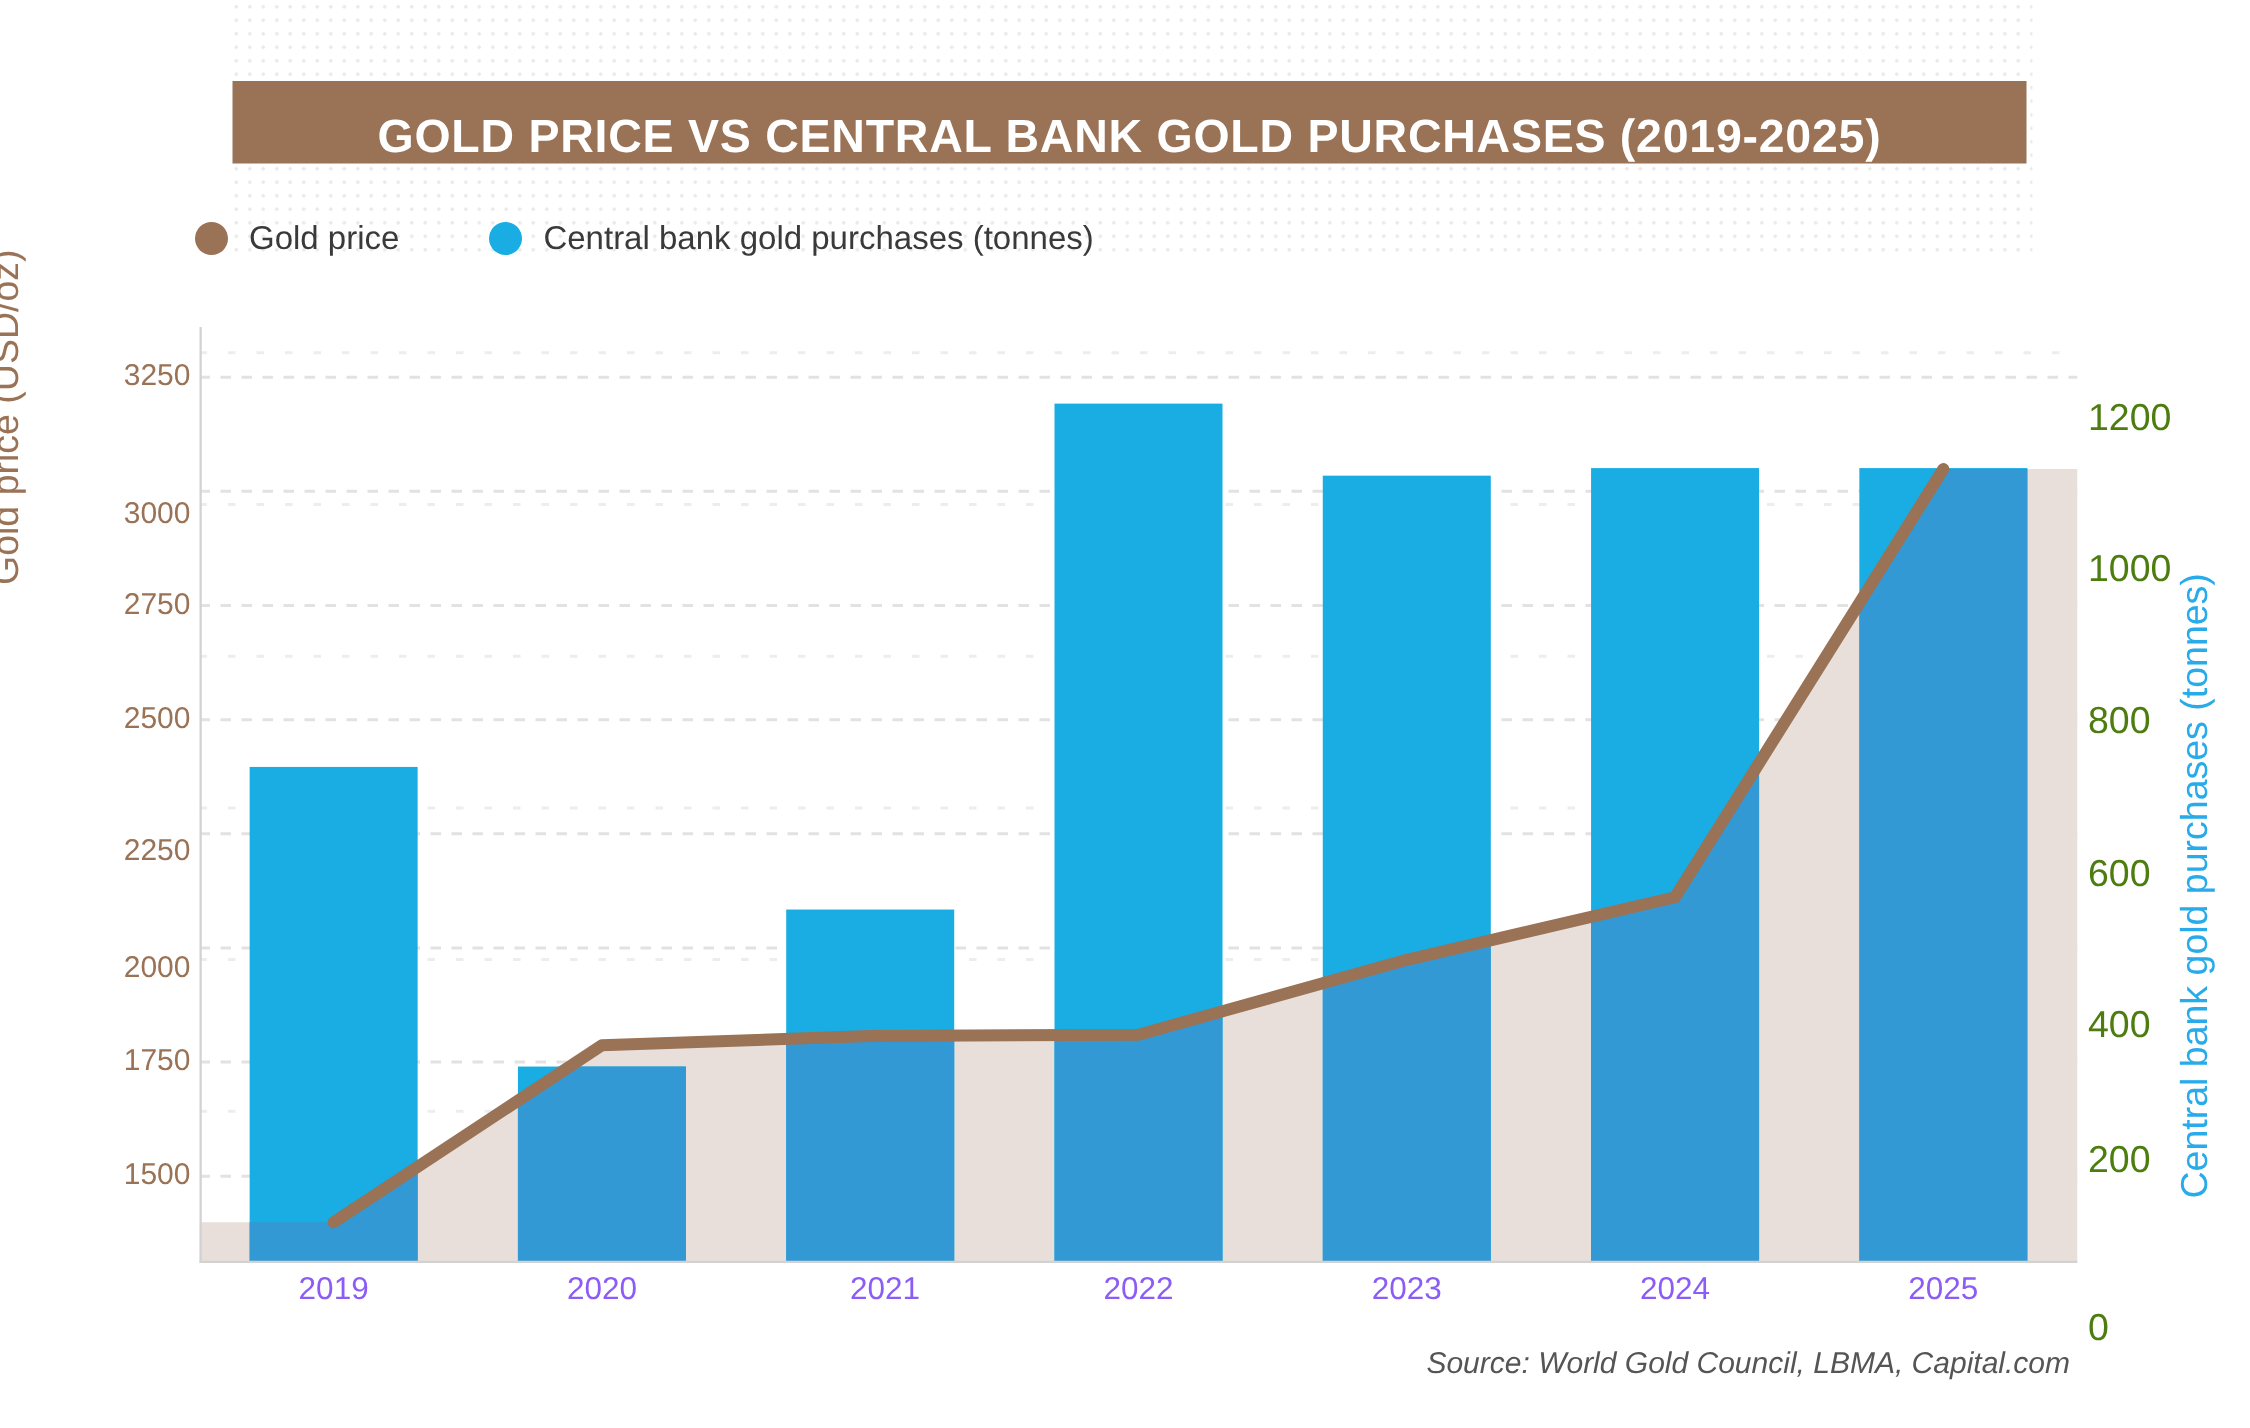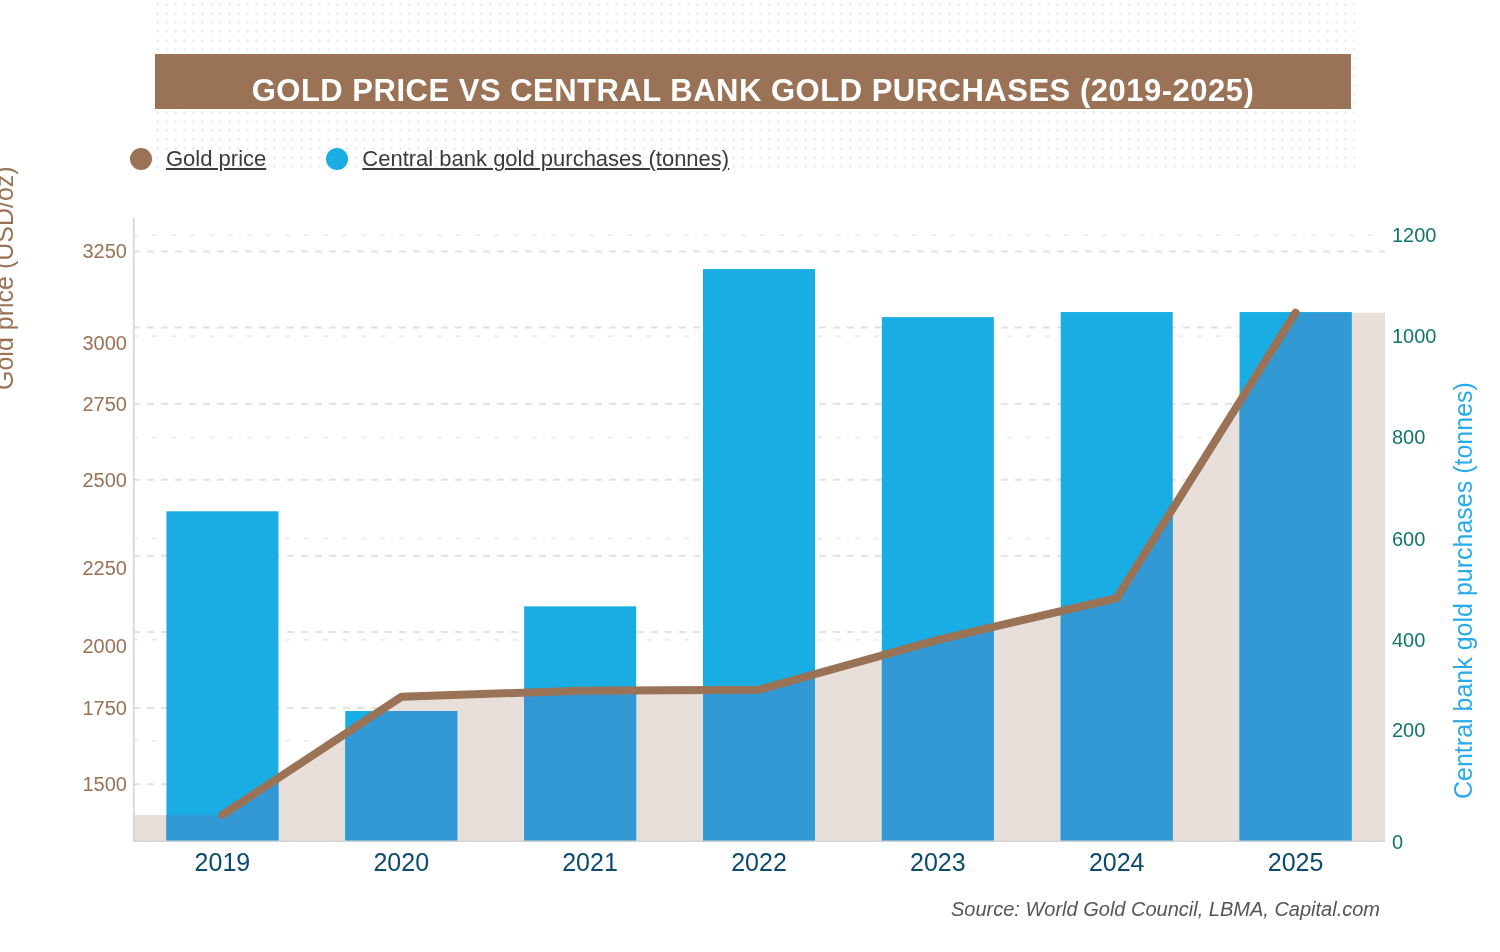--- a/index.html
+++ b/index.html
@@ -40,50 +40,51 @@
     white-space:nowrap;
   }
 
   
   #legend{
     position:absolute;left:130px;top:142px;height:34px;
     display:flex;align-items:center;gap:0px;
   }
   .legend-item{display:flex;align-items:center;margin-right:60px;}
   .legend-dot{width:22px;height:22px;border-radius:50%;margin-right:14px;flex:0 0 auto;}
-  .legend-label{font-size:22px;color:#3a3a3a;white-space:nowrap;text-decoration:underline;}
+  .legend-label{font-size:22px;color:#3a3a3a;white-space:nowrap;}
 
   
   #plot{
     position:absolute;left:133px;top:218px;width:1252px;height:624px;
   }
   #plot-svg{position:absolute;left:0;top:0;}
 
   
   .ytick-left{
     position:absolute;right:0;text-align:right;
     color:#9a7256;font-size:20px;white-space:nowrap;
     transform:translateY(-50%);
   }
   #left-ticks{position:absolute;left:-18px;top:218px;width:145px;height:624px;}
   #left-ticks .ytick-left{right:0;}
 
   #right-ticks{position:absolute;left:1392px;top:218px;width:80px;height:624px;}
   .ytick-right{
     position:absolute;left:0;text-align:left;
-    color:#0f766e;font-size:20px;white-space:nowrap;
+    color:#4d7c0f;font-size:25px;white-space:nowrap;
     transform:translateY(-50%);
+    margin-top:44px;
   }
 
   #xlabels{
     position:absolute;left:133px;top:848px;width:1252px;height:40px;
   }
   .xtick{
     position:absolute;transform:translateX(-50%);
-    color:#0c4a6e;font-size:25px;white-space:nowrap;
+    color:#8b5cf6;font-size:21px;white-space:nowrap;
   }
 
   
   #ylabel-left{
     position:absolute;left:-10px;top:390px;
     transform:rotate(-90deg);transform-origin:left top;
     color:#9a7256;font-size:25px;white-space:nowrap;
   }
   #ylabel-right{
     position:absolute;left:1478px;top:770px;

